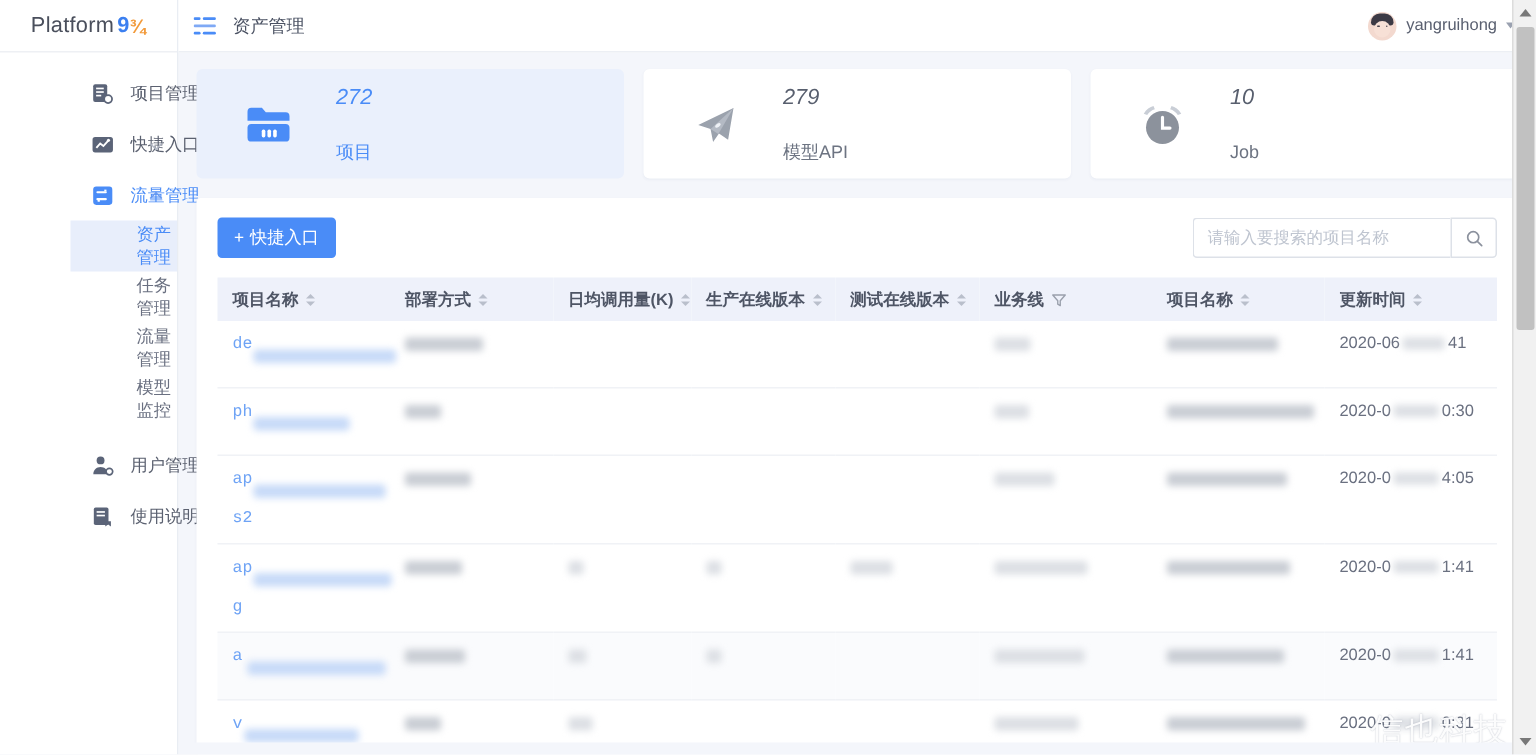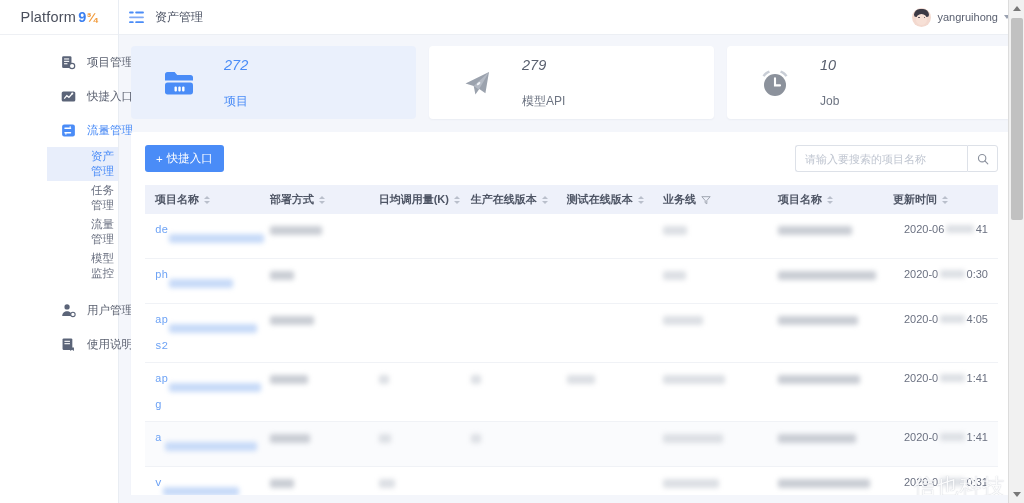--- a/index.html
+++ b/index.html
@@ -125,21 +125,21 @@
     font-size: 11px; color: #5a6070;
   }
   tbody tr.alt td { background: #fafbfd; }
   .lnk { color: #6ea3f5; font-size: 11px; line-height: 14px; display:block;font-family:Liberation Mono, monospace; }
 
   
   .rd { display: inline-block; border-radius: 2px; vertical-align: middle; filter: blur(2.6px); }
   .rd.blue { background: #c7daf8; }
   .rd.gray { background: #c9cdd4; }
   .rd.lgray { background: #dcdfe4; }
-  .ts { font-size: 11px; color: #6a7080; white-space: nowrap; display:flex; align-items:center; gap:2px;margin-left:11px;}
+  .ts { font-size: 11px; color: #6a7080; white-space: nowrap; display:flex; align-items:center; gap:2px;}
 
   
   .watermark {
     position: absolute; left: 766px; top: 437px; display: flex; align-items: center; gap: 8px;
     color: rgba(255,255,255,.94); font-size: 22px; letter-spacing: 1px; pointer-events: none;
     text-shadow: 0 0 1px rgba(120,130,150,.55);
   }
   .watermark .wtext { font-family: "DejaVu Sans", sans-serif; }
 
   

